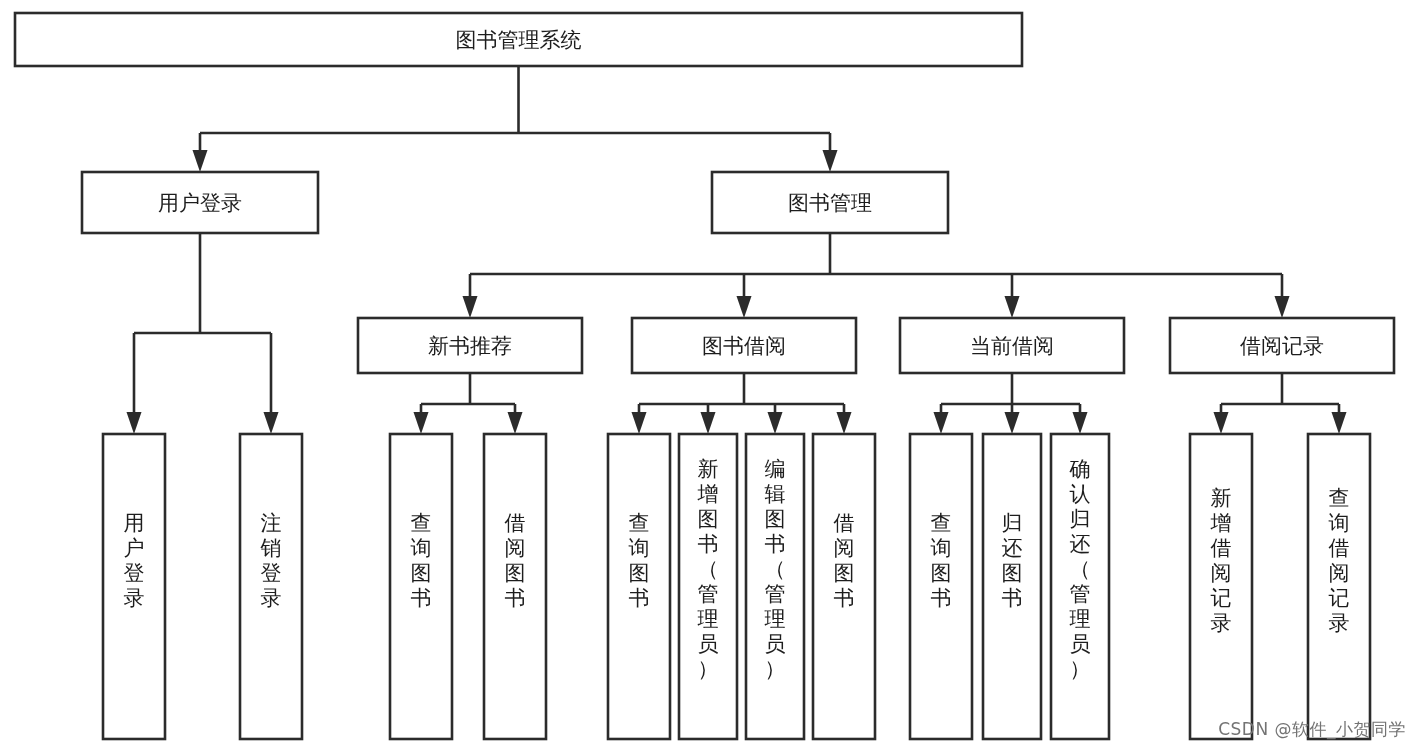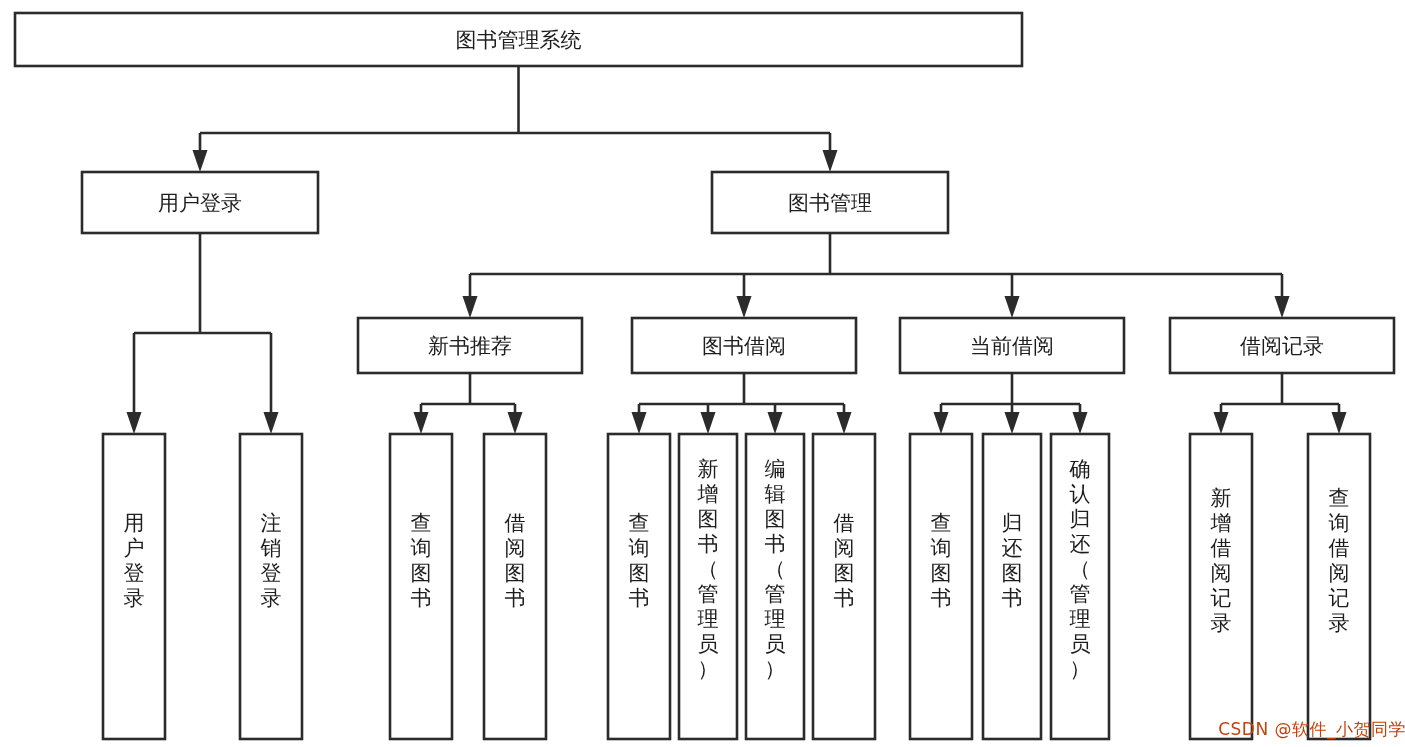--- a/index.html
+++ b/index.html
@@ -52,21 +52,21 @@
   .node-label-vert {
     fill: #1d1d1d;
     font-family: "DejaVu Sans", "Liberation Sans", sans-serif;
     font-size: 21px;
     text-anchor: middle;
   }
   .watermark {
     position: absolute;
     right: 10px;
     bottom: 6px;
-    color: #c2410c;
+    color: #737373;
     font-family: "DejaVu Sans", "Liberation Sans", sans-serif;
     font-size: 17px;
     letter-spacing: 0.5px;
     white-space: nowrap;
     user-select: none;
   }
 </style>
 </head>
 <body>
 

